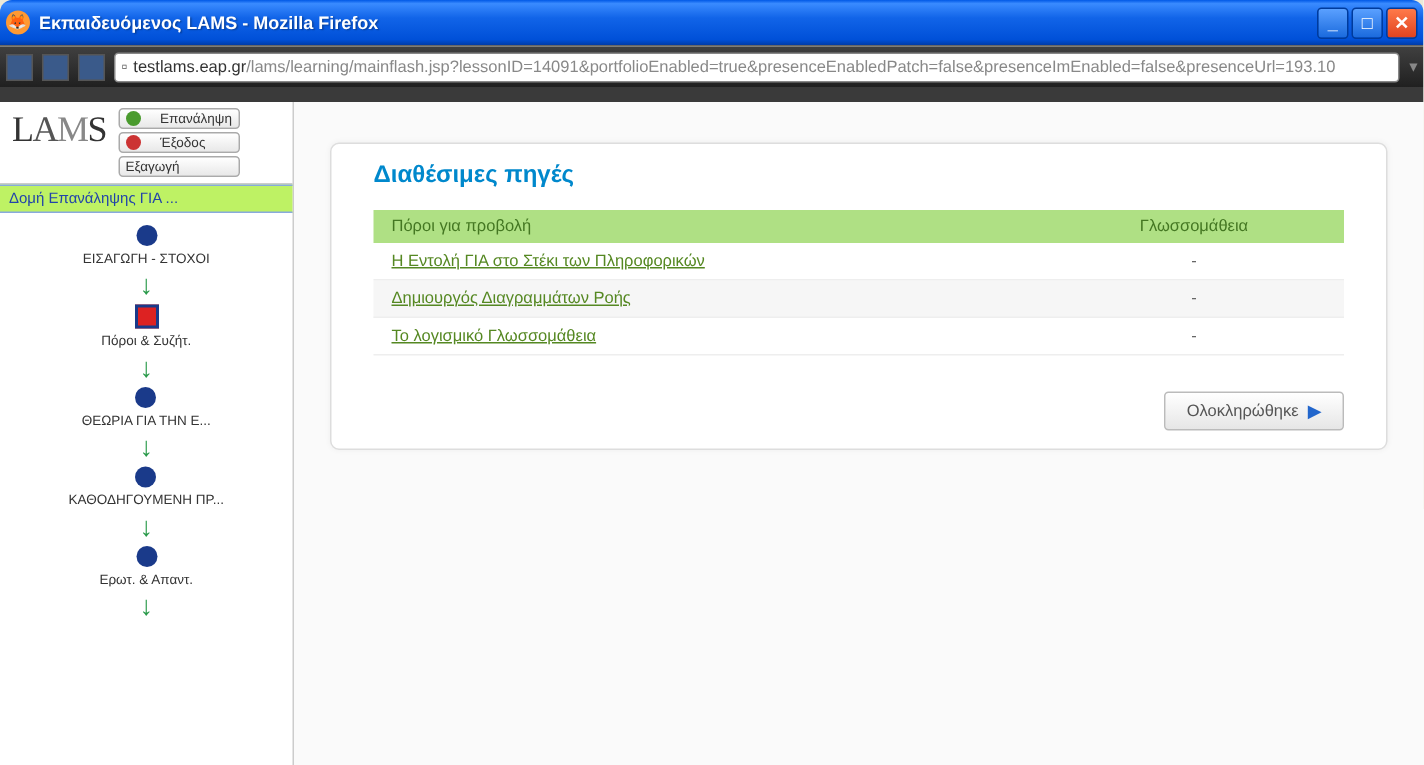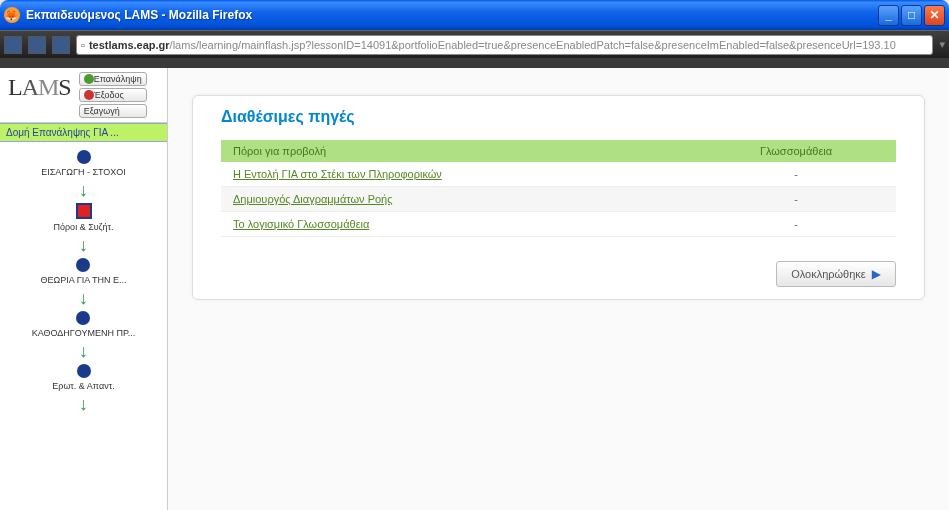--- a/index.html
+++ b/index.html
@@ -71,33 +71,33 @@
       background: white;
       height: 20px;
       border: 1px solid #888;
       border-radius: 3px;
       padding: 0 4px;
       font-size: 11px;
       color: #555;
       overflow: hidden;
       white-space: nowrap;
     }
-    .url-domain { color: #333; font-weight: bold; }
+    .url-domain { color: #333; font-weight: normal; }
     .ruler {
       height: 10px;
       background: #3a3a3a;
       position: relative;
     }
     .app-container {
       display: flex;
       height: calc(510px - 30px - 28px - 10px);
       background: white;
     }
     .sidebar {
-      width: 168px;
+      width: 196px;
       background: white;
       border-right: 1px solid #ccc;
       display: flex;
       flex-direction: column;
     }
     .sidebar-header {
       display: flex;
       align-items: flex-start;
       padding: 4px;
       border-bottom: 1px solid #ccc;
@@ -113,21 +113,21 @@
     .logo .a1 { color: #555; }
     .side-btns {
       display: flex;
       flex-direction: column;
       gap: 2px;
       margin-left: 4px;
     }
     .side-btn {
       display: flex;
       align-items: center;
-      gap: 0;
+      gap: 13px;
       background: linear-gradient(to bottom, #fff, #e8e8e8);
       border: 1px solid #aaa;
       border-radius: 3px;
       padding: 1px 4px;
       font-size: 9px;
       color: #333;
       cursor: pointer;
       white-space: nowrap;
     }
     .side-btn-icon {

